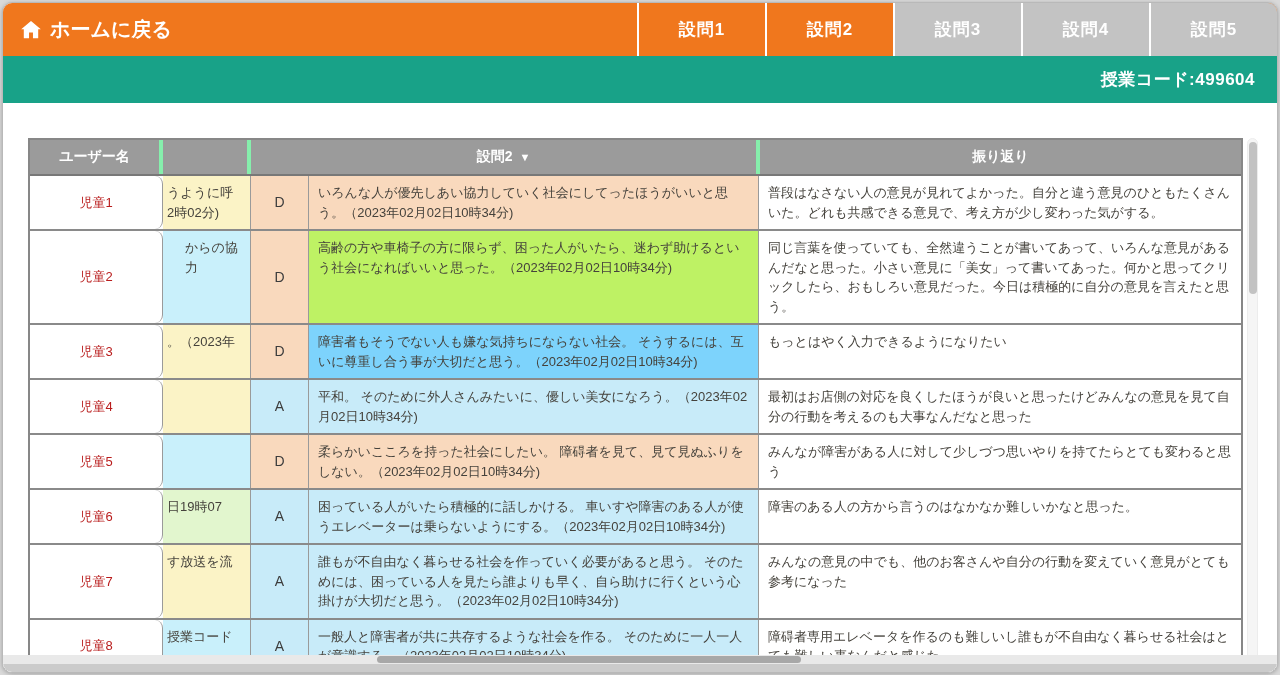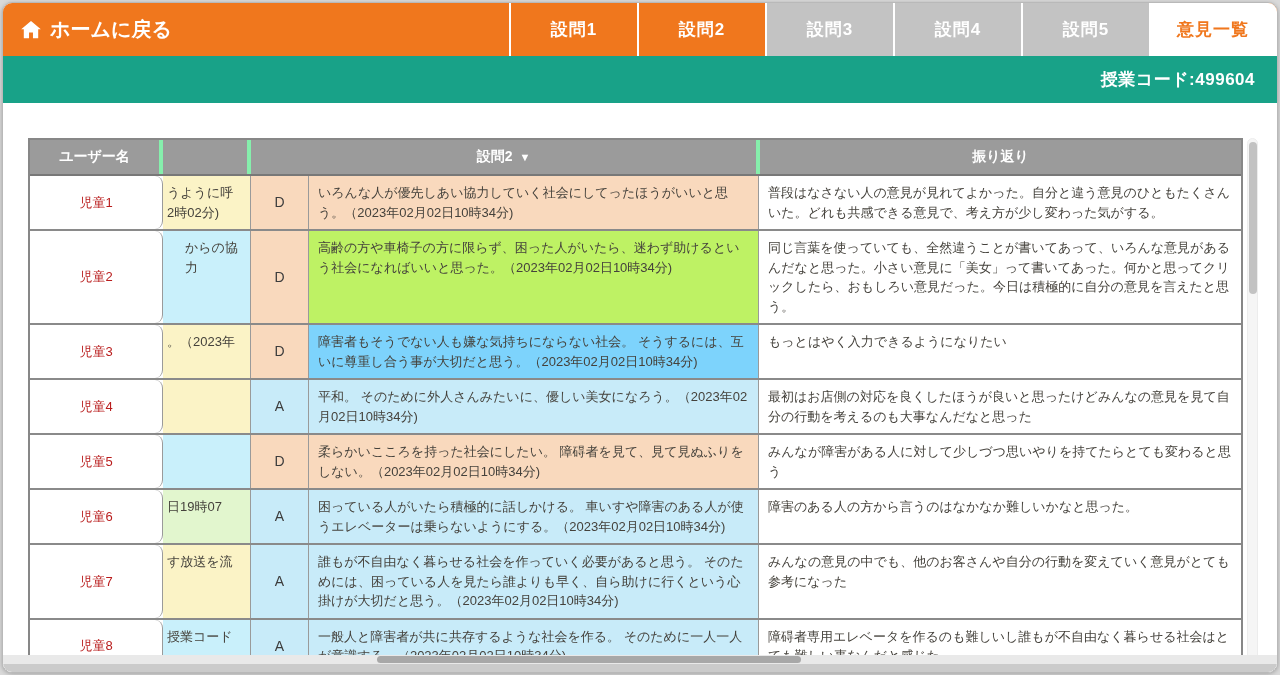--- a/index.html
+++ b/index.html
@@ -103,21 +103,20 @@
         </svg>
       </span>
       <span>ホームに戻る</span>
     </div>
     <div class="tabs">
         <div class="tab orange">設問1</div>
         <div class="tab orange">設問2</div>
         <div class="tab gray">設問3</div>
         <div class="tab gray">設問4</div>
         <div class="tab gray">設問5</div>
-        <div class="tab active">意見一覧</div>
       </div>
   </div>
 
   <div class="teal">
     <span>授業コード:499604</span>
   </div>
 
   <div class="content">
 
     <div class="opinions-table">

